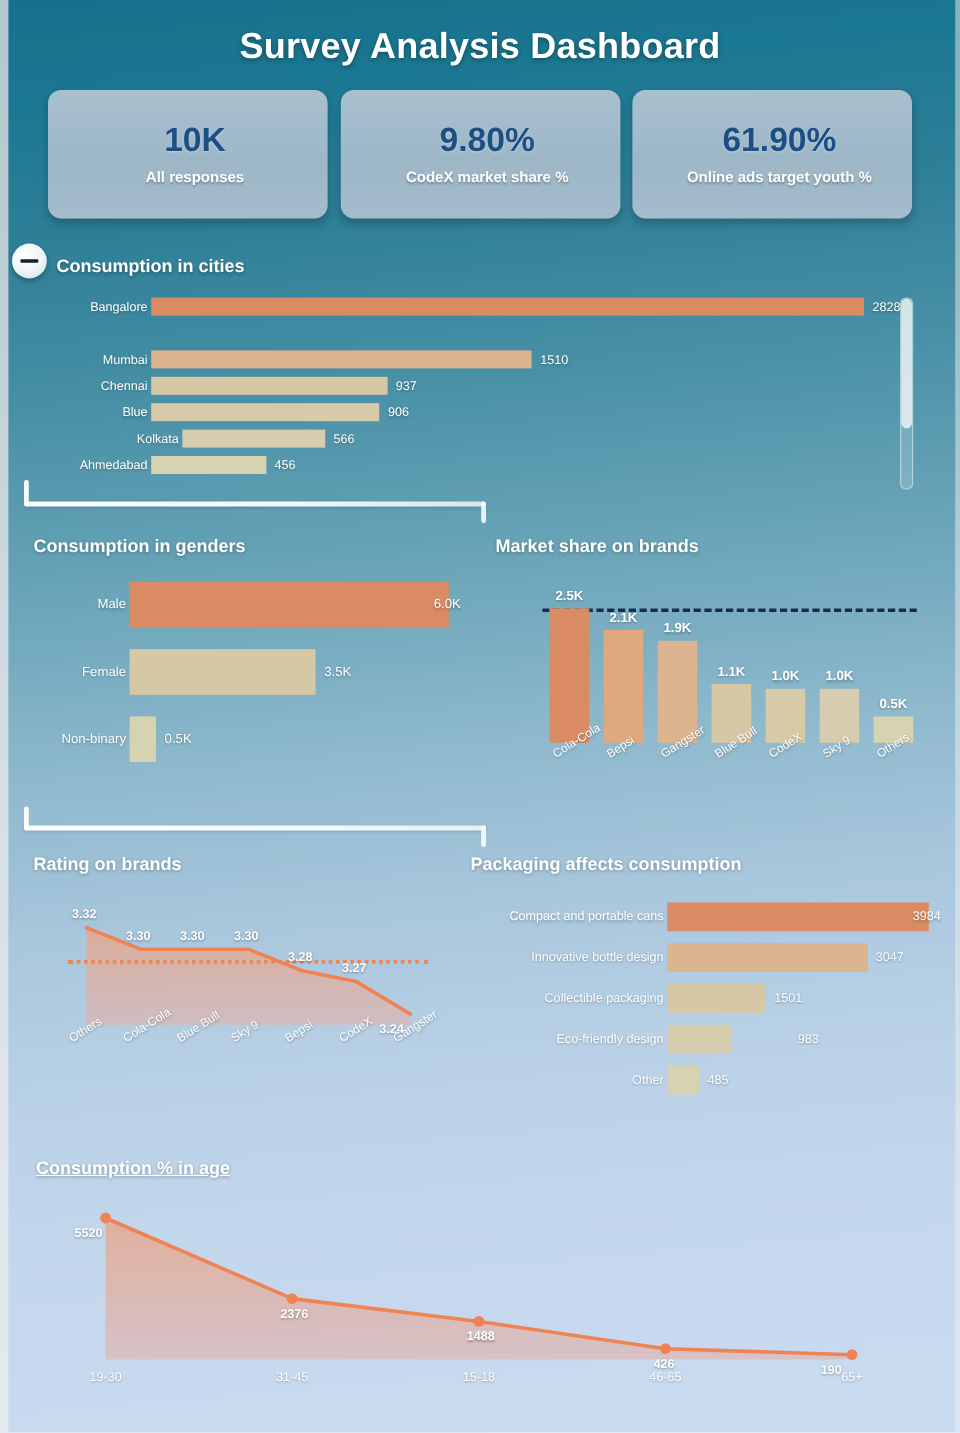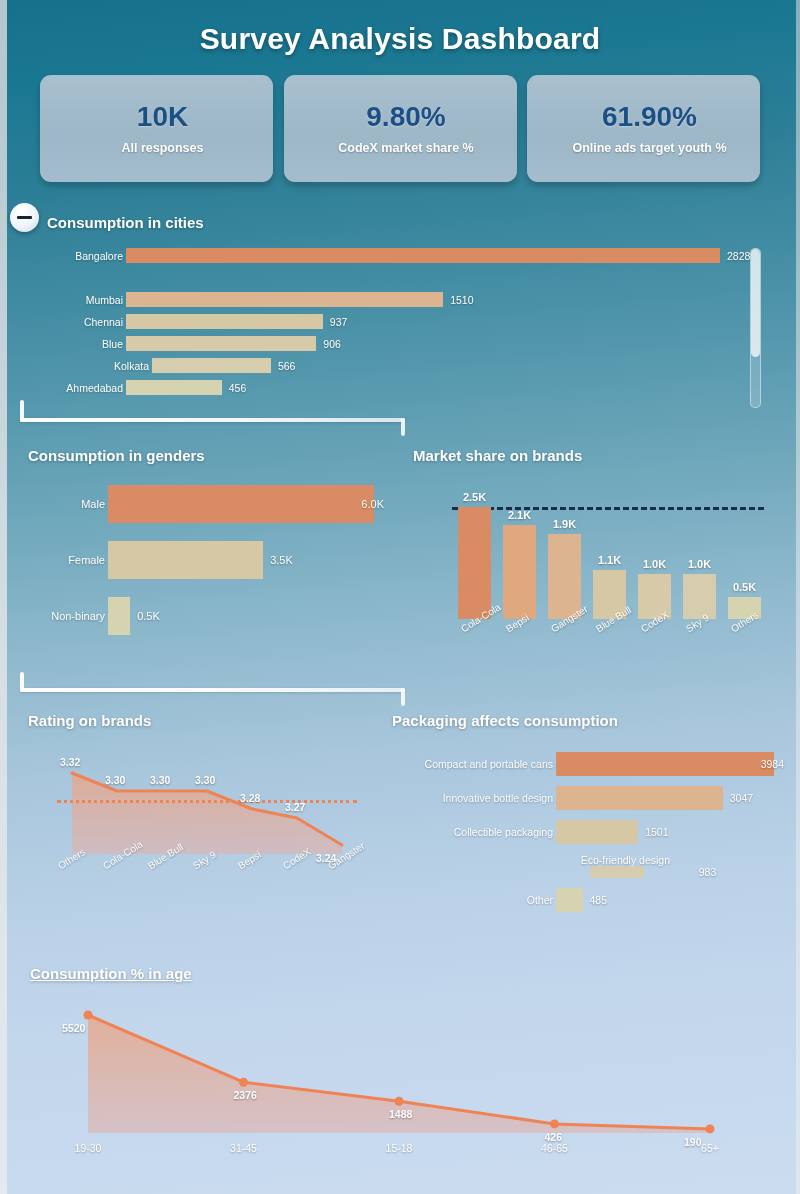--- a/index.html
+++ b/index.html
@@ -364,21 +364,21 @@
           <div class="hbar-val outside" style="left:173.72841365461846px; font-size:10.5px;">3047</div>
         </div>
       </div>
       <div class="hbar-row" style="left:0; top:68px; width:400px; height:24px;">
         <div class="hbar-name" style="width:166px; font-size:10.5px;">Collectible packaging</div>
         <div class="hbar-track">
           <div class="hbar-fill" style="width:82.13303212851406px; background:#d6c7a5;"></div>
           <div class="hbar-val outside" style="left:89.13303212851406px; font-size:10.5px;">1501</div>
         </div>
       </div>
-      <div class="hbar-row" style="left:0; top:102px; width:400px; height:24px;flex-direction:column;">
+      <div class="hbar-row" style="left:0; top:102px; width:400px; height:24px;">
         <div class="hbar-name" style="width:166px; font-size:10.5px;">Eco-friendly design</div>
         <div class="hbar-track">
           <div class="hbar-fill" style="width:53.78865461847389px; background:#d5cdae;"></div>
           <div class="hbar-val outside" style="left:60.78865461847389px; font-size:10.5px;padding-left:48px;">983</div>
         </div>
       </div>
       <div class="hbar-row" style="left:0; top:136px; width:400px; height:24px;">
         <div class="hbar-name" style="width:166px; font-size:10.5px;">Other</div>
         <div class="hbar-track">
           <div class="hbar-fill" style="width:26.538654618473895px; background:#d5d3b0;"></div>

